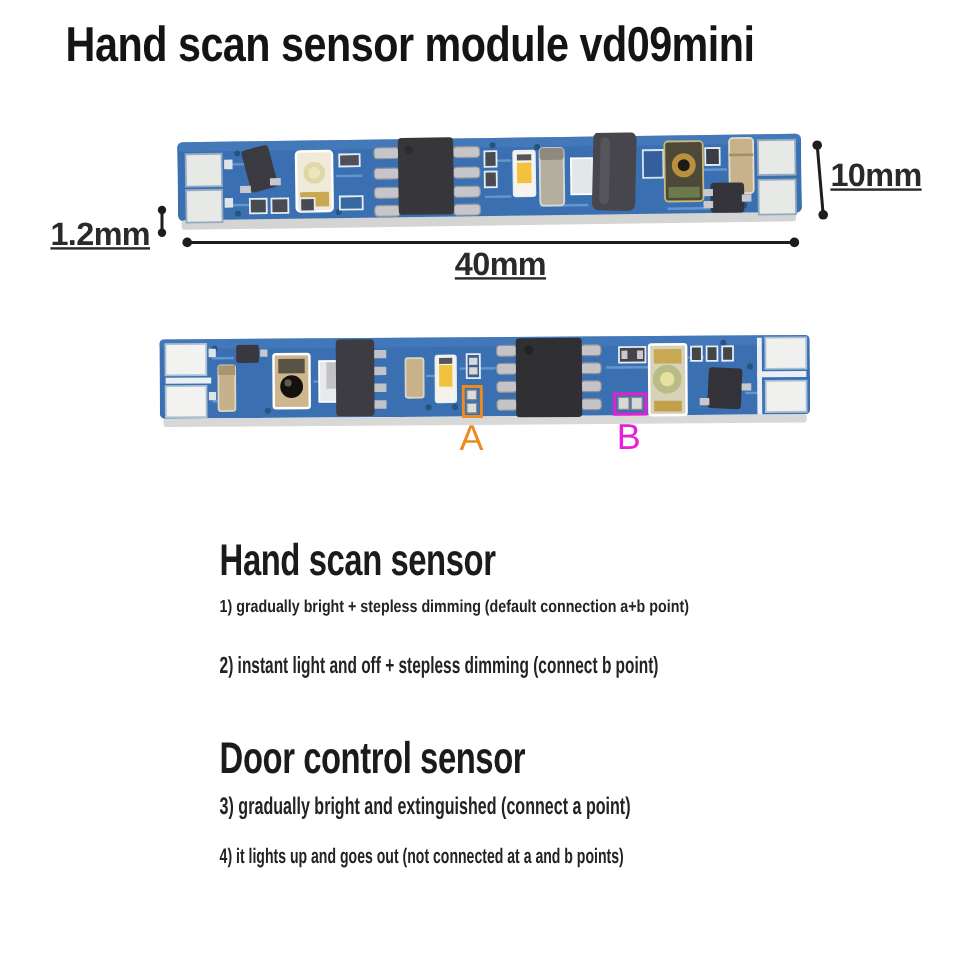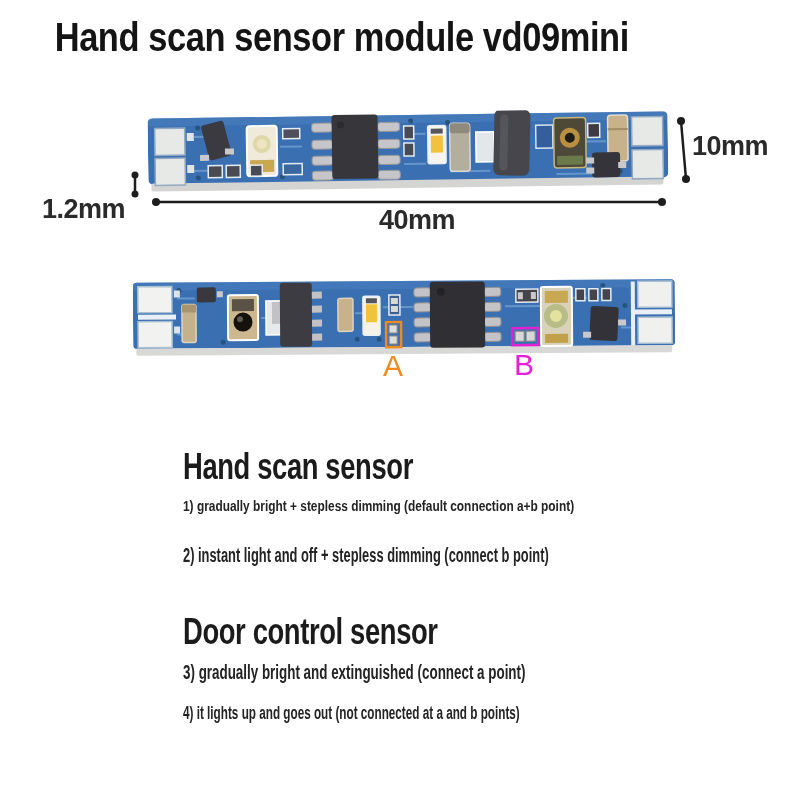--- a/index.html
+++ b/index.html
@@ -5,21 +5,21 @@
   html,body{margin:0;padding:0;background:#ffffff;}
   .page{position:relative;width:800px;height:800px;background:#ffffff;overflow:hidden;
         font-family:"Liberation Sans",sans-serif;}
   .abs{position:absolute;}
   
   .title-wrap{position:absolute;left:0;top:14px;width:684px;}
   .title-text{display:inline-block;transform:scaleX(0.84);transform-origin:center top;
               font-size:41px;font-weight:bold;letter-spacing:-0.5px;color:#141414;white-space:nowrap;}
   
   .dim-label{position:absolute;font-size:27px;font-weight:bold;color:#2a2a2a;
-             letter-spacing:-0.5px;line-height:1;white-space:nowrap;}
+             letter-spacing:-0.5px;line-height:1;white-space:nowrap;text-decoration:underline;}
   
   .pt-label{position:absolute;font-size:30px;font-weight:normal;line-height:1;white-space:nowrap;}
   .pt-a{color:#ef8a1e;}
   .pt-b{color:#e81fd6;}
   
   .sec-heading{position:absolute;left:183px;font-size:37px;font-weight:bold;color:#1b1b1b;
                line-height:1;letter-spacing:-0.5px;transform:scaleX(0.74);transform-origin:left top;white-space:nowrap;}
   .sec-item{position:absolute;left:183px;font-weight:bold;color:#232323;line-height:1;
             transform-origin:left top;white-space:nowrap;}
   .item-1{top:484px;font-size:14.5px;transform:scaleX(0.82);}
@@ -141,21 +141,21 @@
     <circle cx="9" cy="8" r="4" fill="#1d1d1d"></circle>
       <circle cx="14" cy="66" r="4" fill="#1d1d1d"></circle>
   </svg>
   <span class="dim-label" style="left:692px;top:133px;">10mm</span>
 
   <svg class="abs" style="left:127px;top:169px;" width="18" height="32" viewBox="0 0 18 32">
     <line x1="8" y1="6" x2="8" y2="25" stroke="#1d1d1d" stroke-width="2.5"></line>
     <circle cx="8" cy="6" r="3.5" fill="#1d1d1d"></circle>
       <circle cx="8" cy="25" r="3.5" fill="#1d1d1d"></circle>
   </svg>
-  <span class="dim-label" style="left:42px;top:196px;">1.2mm</span>
+  <span class="dim-label" style="left:42px;top:182px;">1.2mm</span>
 
   <svg class="abs" style="left:150px;top:195px;" width="518" height="14" viewBox="0 0 518 14">
     <line x1="6" y1="7" x2="512" y2="7" stroke="#1d1d1d" stroke-width="2.5"></line>
     <circle cx="6" cy="7" r="4" fill="#1d1d1d"></circle>
       <circle cx="512" cy="7" r="4" fill="#1d1d1d"></circle>
   </svg>
   <span class="dim-label" style="left:379px;top:207px;">40mm</span>
 
   <svg class="abs" style="left:133px;top:277px;transform:rotate(-0.4deg);" width="542" height="80" viewBox="0 0 542 80">
     <g>

